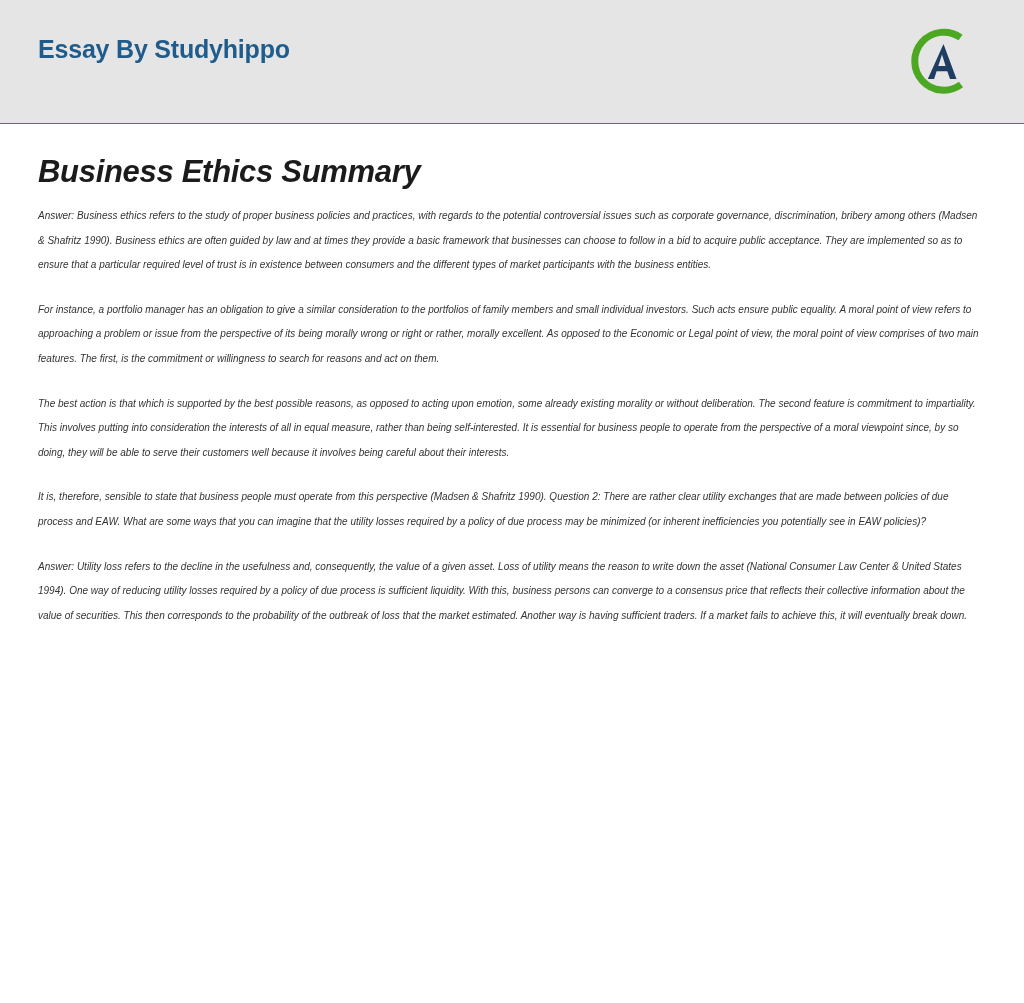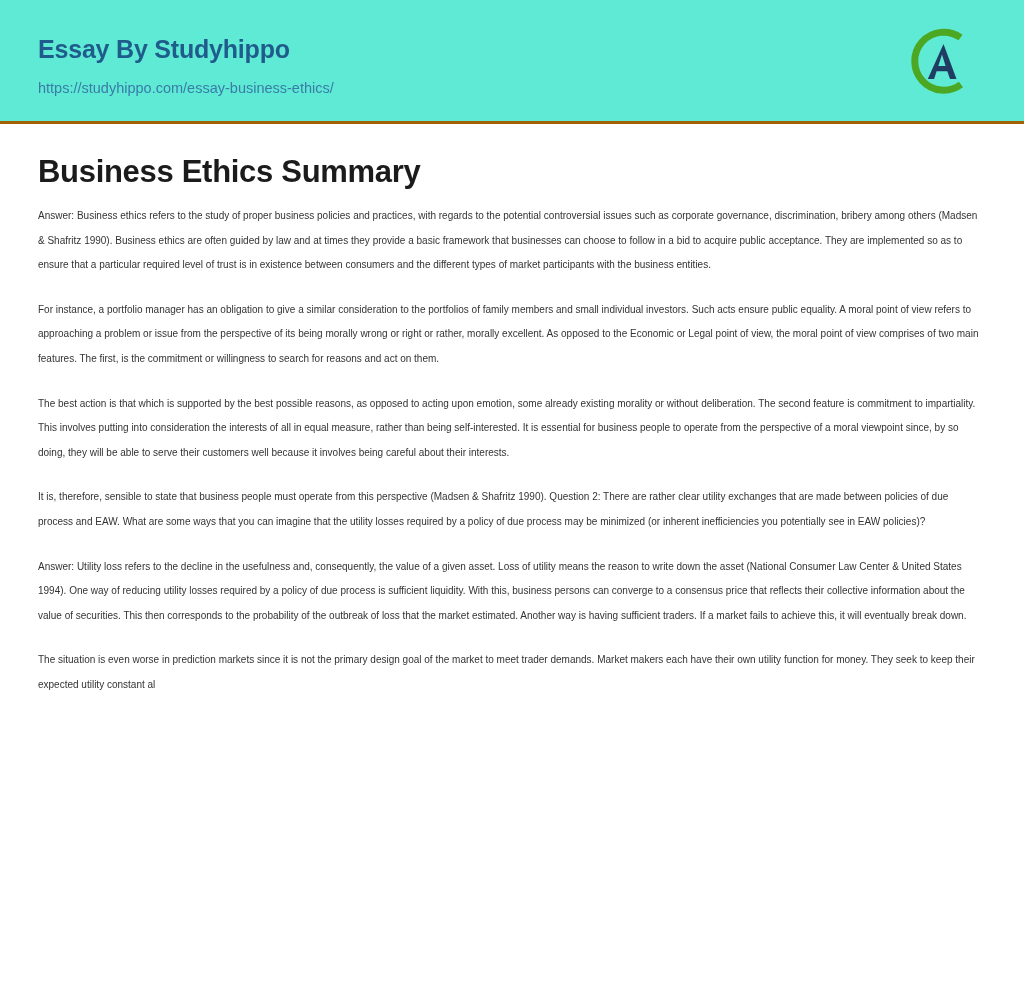--- a/index.html
+++ b/index.html
@@ -10,22 +10,22 @@
     background: #ffffff;
     font-family: "Liberation Sans", sans-serif;
     color: #2b2b2b;
     overflow: hidden;
   }
 
   
   .site-header {
     position: relative;
     height: 124px;
-    background: #5eead4;
-    border-bottom: 3px solid #a16207;
+    background: #e5e5e5;
+    border-bottom: 1px solid #a16207;
   }
   .brand-block {
     position: absolute;
     left: 38px;
     top: 36px;
   }
   .brand-title {
     font-size: 25px;
     font-weight: bold;
     color: #1f5c8b;
@@ -44,20 +44,21 @@
     right: 44px;
     top: 24px;
     width: 74px;
     height: 74px;
   }
   .logo-wrap svg { display: block; }
 
   
   .article {
     padding: 30px 40px 0 38px;
+    font-style: italic;
   }
   .doc-title {
     font-size: 31px;
     font-weight: bold;
     color: #1b1b1b;
     letter-spacing: -0.3px;
     margin: 0 0 14px 0;
   }
   .para {
     font-size: 10px;
@@ -68,21 +69,20 @@
     max-width: 952px;
   }
   .para:last-child { margin-bottom: 0; }
 </style>
 </head>
 <body>
 
 <header class="site-header">
   <div class="brand-block">
     <div class="brand-title">Essay By Studyhippo</div>
-    <div class="brand-url">https://studyhippo.com/essay-business-ethics/</div>
   </div>
 
   <div class="logo-wrap">
     <svg width="74" height="74" viewBox="0 0 74 74" aria-hidden="true">
 
       <path d="M54.5 13.5 A29 29 0 1 0 55 60.5" fill="none" stroke="#4ca822" stroke-width="7" stroke-linecap="butt"></path>
 
       <path d="M37.5 20 L50.5 55 L44.0 55 L41.3 47.2 L30.6 47.2 L28.1 55 L21.8 55 Z
                M32.3 42.0 L39.6 42.0 L36.0 30.6 Z" fill="#1f3d63"></path>
     </svg>
@@ -90,14 +90,13 @@
 </header>
 
 <main class="article">
   <h1 class="doc-title">Business Ethics Summary</h1>
 
   <p class="para">Answer: Business ethics refers to the study of proper business policies and practices, with regards to the potential controversial issues such as corporate governance, discrimination, bribery among others (Madsen &amp; Shafritz 1990). Business ethics are often guided by law and at times they provide a basic framework that businesses can choose to follow in a bid to acquire public acceptance. They are implemented so as to ensure that a particular required level of trust is in existence between consumers and the different types of market participants with the business entities.</p>
   <p class="para">For instance, a portfolio manager has an obligation to give a similar consideration to the portfolios of family members and small individual investors. Such acts ensure public equality. A moral point of view refers to approaching a problem or issue from the perspective of its being morally wrong or right or rather, morally excellent. As opposed to the Economic or Legal point of view, the moral point of view comprises of two main features. The first, is the commitment or willingness to search for reasons and act on them.</p>
   <p class="para">The best action is that which is supported by the best possible reasons, as opposed to acting upon emotion, some already existing morality or without deliberation. The second feature is commitment to impartiality. This involves putting into consideration the interests of all in equal measure, rather than being self-interested. It is essential for business people to operate from the perspective of a moral viewpoint since, by so doing, they will be able to serve their customers well because it involves being careful about their interests.</p>
   <p class="para">It is, therefore, sensible to state that business people must operate from this perspective (Madsen &amp; Shafritz 1990). Question 2: There are rather clear utility exchanges that are made between policies of due process and EAW. What are some ways that you can imagine that the utility losses required by a policy of due process may be minimized (or inherent inefficiencies you potentially see in EAW policies)?</p>
   <p class="para">Answer: Utility loss refers to the decline in the usefulness and, consequently, the value of a given asset. Loss of utility means the reason to write down the asset (National Consumer Law Center &amp; United States 1994). One way of reducing utility losses required by a policy of due process is sufficient liquidity. With this, business persons can converge to a consensus price that reflects their collective information about the value of securities. This then corresponds to the probability of the outbreak of loss that the market estimated. Another way is having sufficient traders. If a market fails to achieve this, it will eventually break down.</p>
-  <p class="para">The situation is even worse in prediction markets since it is not the primary design goal of the market to meet trader demands. Market makers each have their own utility function for money. They seek to keep their expected utility constant al</p>
 </main>
 
 </body></html>

